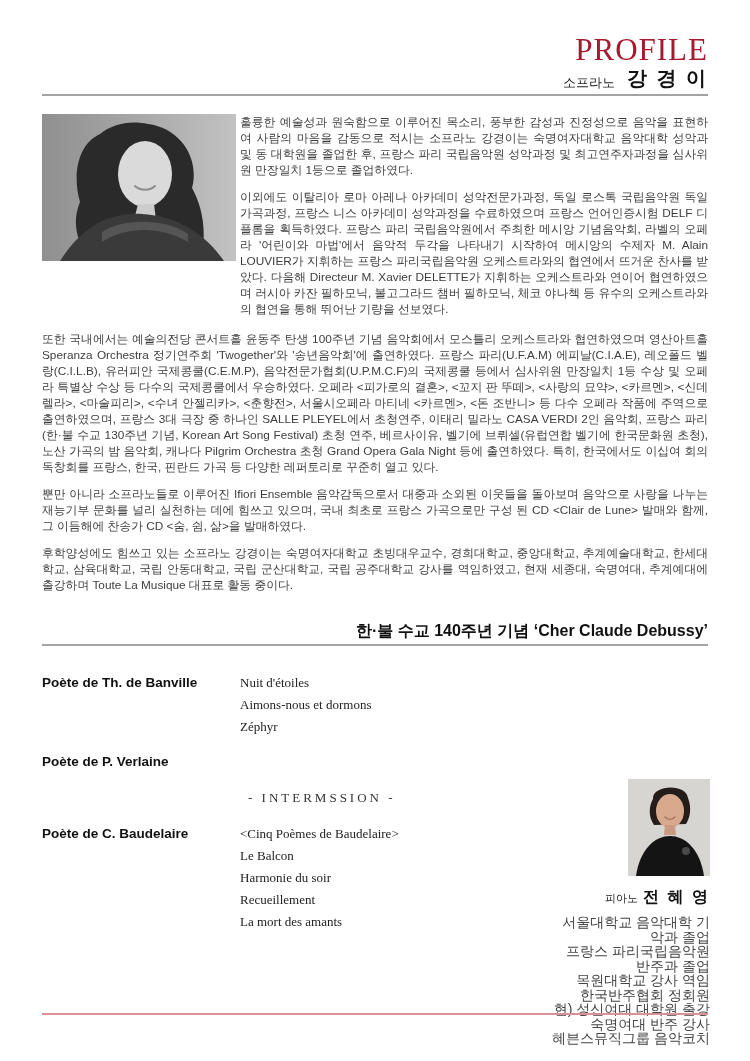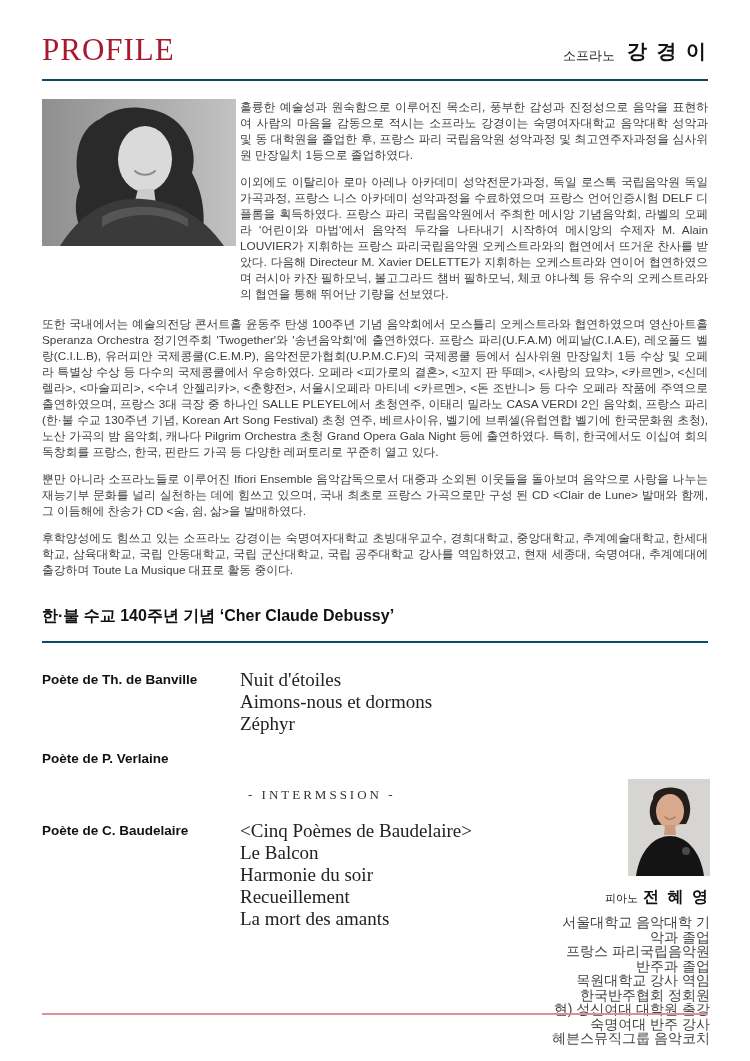--- a/index.html
+++ b/index.html
@@ -9,22 +9,23 @@
     background:#ffffff;
     font-family:"Liberation Sans","DejaVu Sans",sans-serif;
     overflow:hidden;
     color:#3d3d3d;
   }
   .content{padding:0 42px;}
 
   
   .section-head{
     display:flex;justify-content:space-between;align-items:flex-end;
-    border-bottom:2px solid #0c4a6e;
-    padding-bottom:14px;
+    border-bottom:2px solid #a3a3a3;
+    padding-bottom:2px;
+    flex-direction:column;
   }
   .profile-head{margin-top:34px;}
   .program-head{margin-top:28px;}
   .serif-title{
     font-family:"Liberation Serif","DejaVu Serif",serif;
     font-size:31px;line-height:1;
     color:#a6192e;letter-spacing:1px;font-weight:500;
   }
   .head-right{display:flex;align-items:flex-end;gap:12px;}
   .role-small{font-size:13px;color:#222;}
@@ -45,21 +46,21 @@
 
   
   .program-body{margin-top:26px;}
   .program-row{display:flex;margin-bottom:13px;}
   .poet{
     width:198px;flex:0 0 auto;
     font-size:13.5px;font-weight:bold;color:#111;line-height:22px;
   }
   .songs{
     font-family:"Liberation Serif","DejaVu Serif",serif;
-    font-size:19px;color:#222;line-height:22px;
+    font-size:13px;color:#222;line-height:22px;
   }
   .song{white-space:pre;}
   .intermission{
     font-family:"Liberation Serif","DejaVu Serif",serif;
     font-size:13px;color:#333;letter-spacing:3px;
     margin:14px 0 14px 206px;line-height:22px;
   }
 
   
   .pianist{

